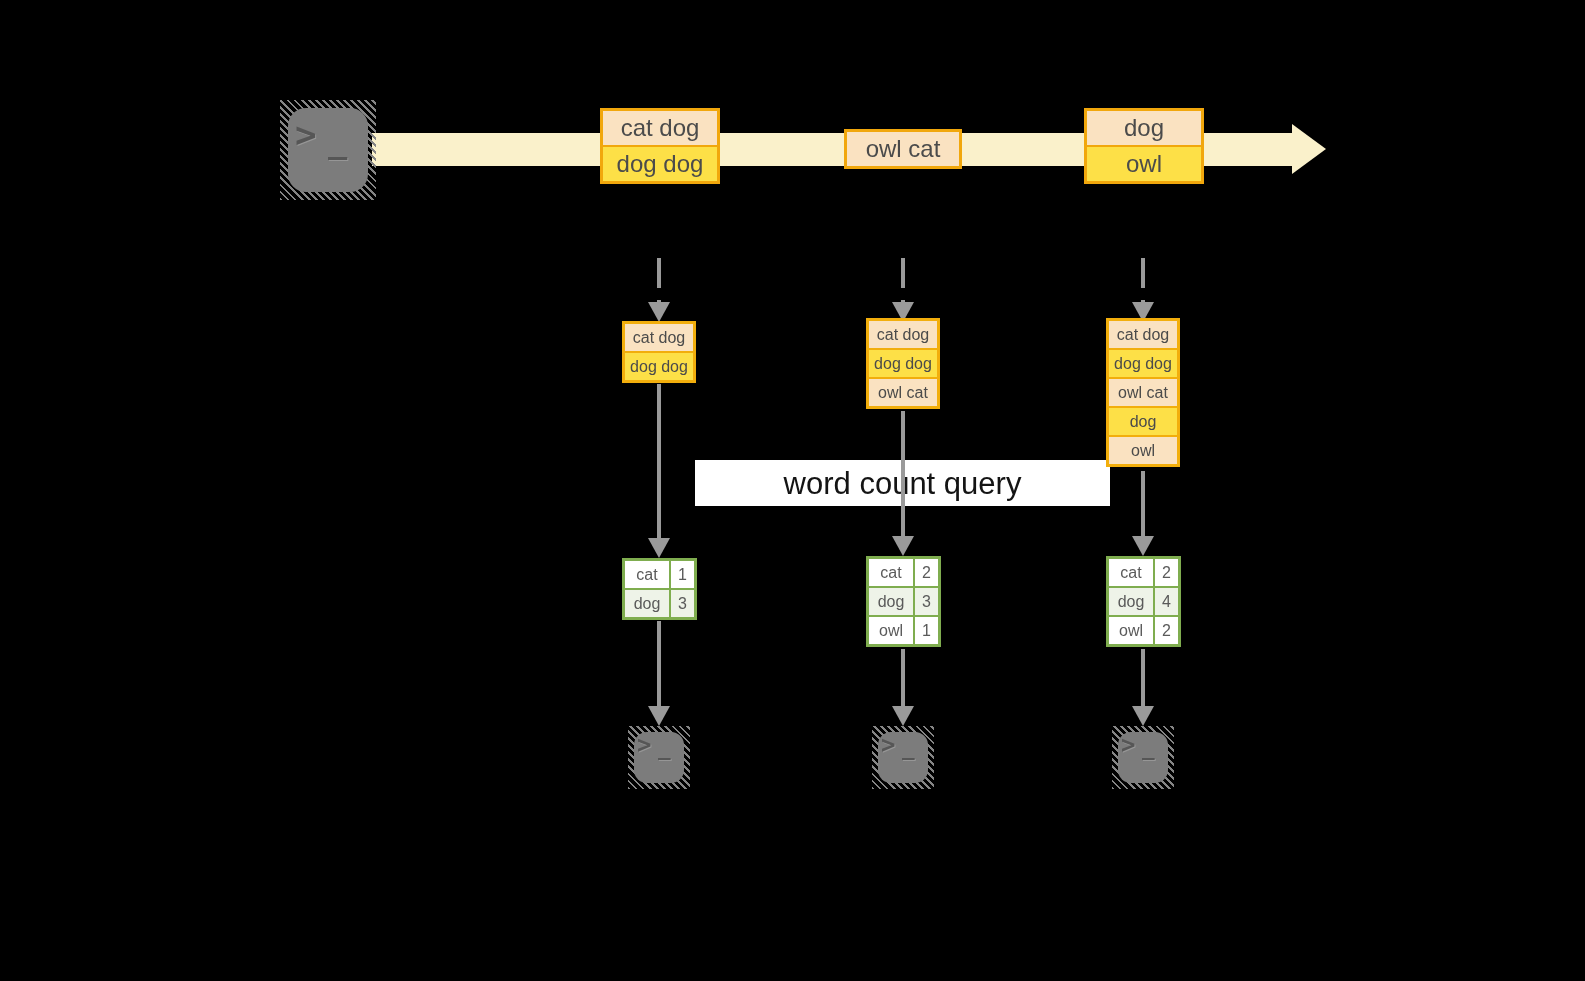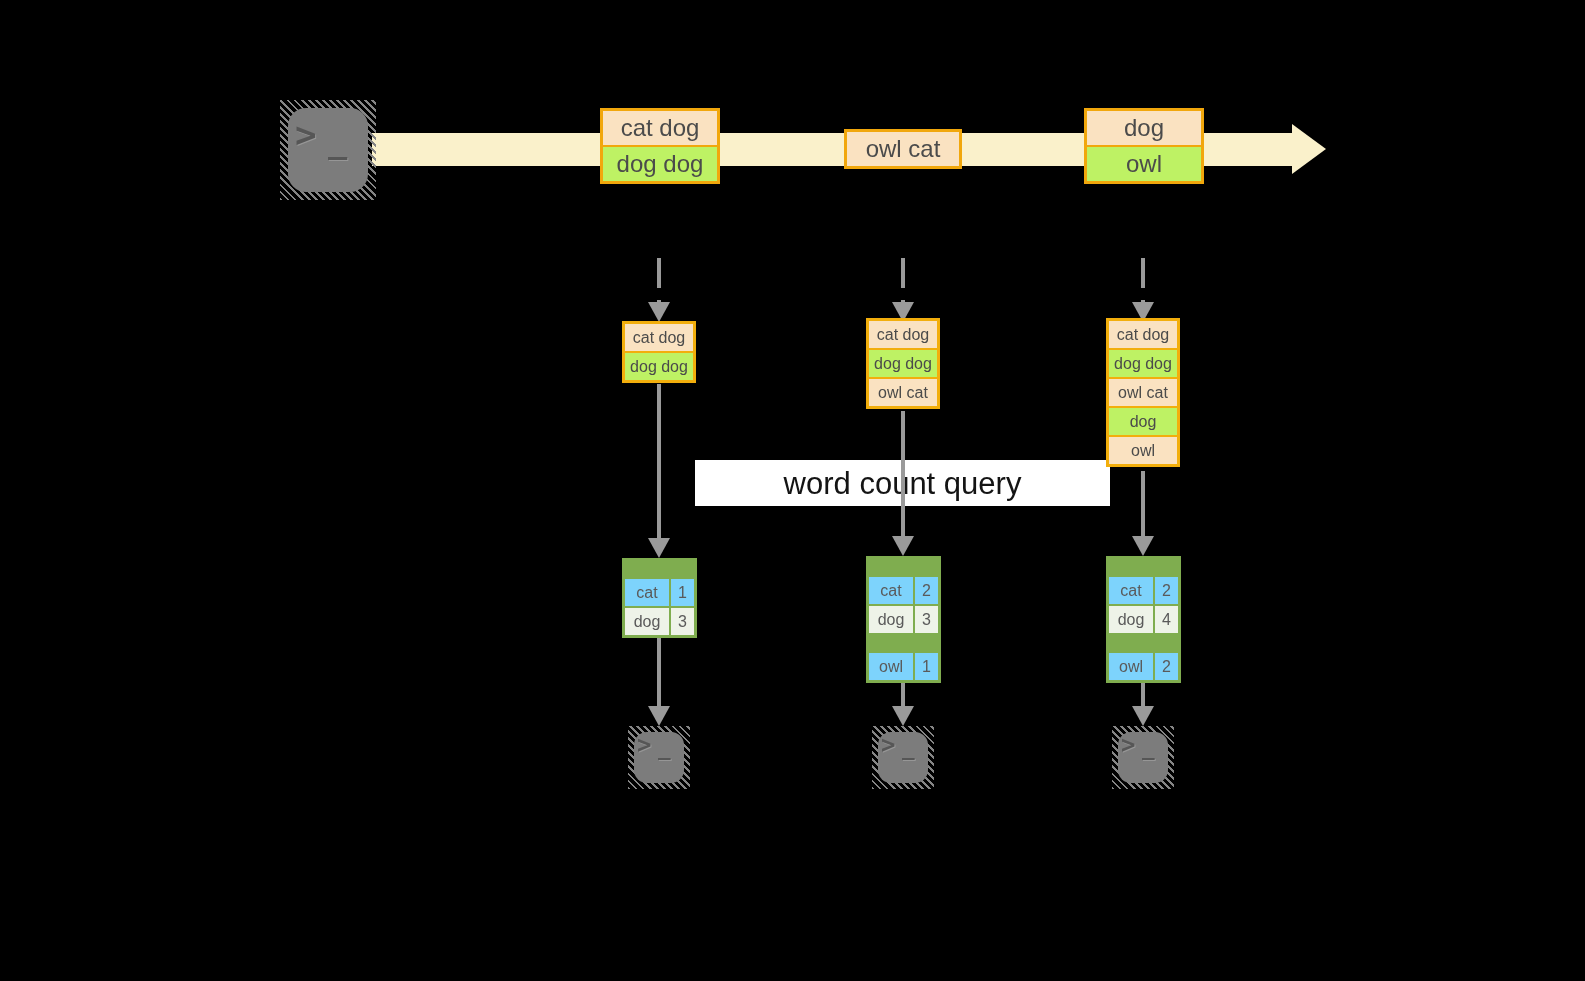--- a/index.html
+++ b/index.html
@@ -45,42 +45,42 @@
   .ebox{
     position:absolute;z-index:2;
     border:3px solid #f1a70c;background:#f1a70c;
     display:flex;flex-direction:column;gap:2px;box-sizing:border-box;
   }
   .ebox .cell{
     height:34px;line-height:34px;text-align:center;
     font-size:24px;color:#4b4b4b;white-space:nowrap;
   }
   .fill-dark{background:#fae2c1;}
-  .fill-light{background:#bef264;}
+  .fill-light{background:#fde047;}
   
   .stack{
     position:absolute;z-index:3;width:74px;
     border:3px solid #f2ae0c;background:#f2ae0c;
     display:flex;flex-direction:column;gap:2px;box-sizing:border-box;
   }
   .stack .cell{
     height:27px;line-height:27px;text-align:center;
     font-size:16px;color:#4b4b4b;white-space:nowrap;
   }
   
   .gtable{
     position:absolute;z-index:3;width:75px;
     border:3px solid #7fad4f;background:#7fad4f;
     display:grid;grid-template-columns:44px 1fr;gap:2px;box-sizing:border-box;
   }
   .gtable .cell{
     height:27px;line-height:27px;text-align:center;
     font-size:16px;color:#5a5a5a;
   }
-  .gfill-dark{background:#7dd3fc;margin-top:18px;}
+  .gfill-dark{background:#ffffff;}
   .gfill-light{background:#eef3e8;}
   
   .vdash{
     position:absolute;width:4px;z-index:2;
     background:repeating-linear-gradient(180deg,#9a9a9a 0 30px,rgba(0,0,0,0) 30px 42px);
   }
   .vline{position:absolute;width:4px;background:#9a9a9a;z-index:2;}
   .ahead{
     position:absolute;width:0;height:0;z-index:2;
     border-left:11px solid transparent;border-right:11px solid transparent;

